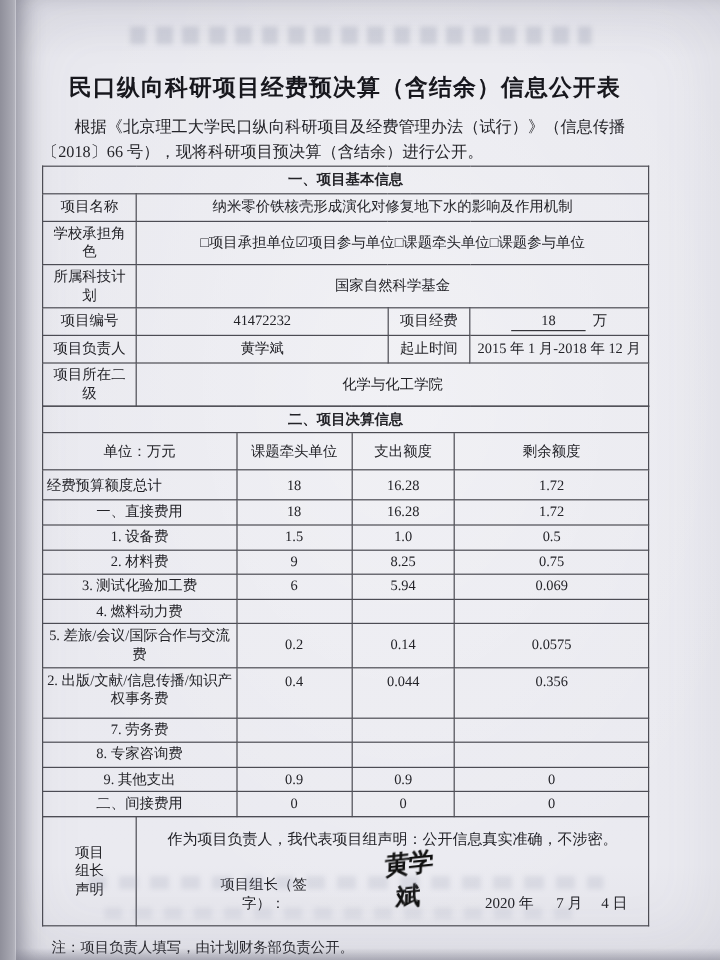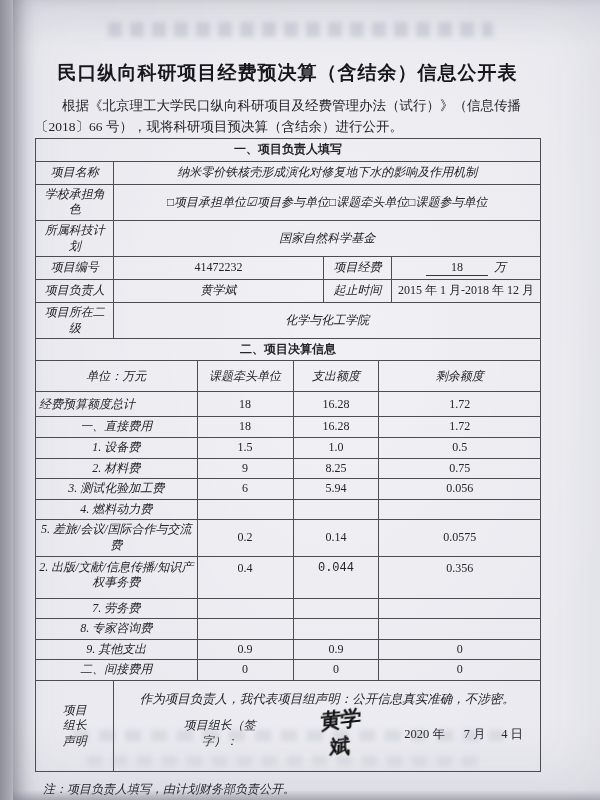--- a/index.html
+++ b/index.html
@@ -40,40 +40,40 @@
     border:1px solid #4c4c54;
     font-size:12px;line-height:1.3;padding:2px 3px;
     text-align:center;vertical-align:middle;color:#232328;
     overflow:hidden;
   }
   .t2,.t3{margin-top:-1px;}
   td.sec{
     font-family:"Liberation Sans","DejaVu Sans",sans-serif;
     font-weight:bold;font-size:13px;text-align:left;padding:3px 7px;color:#1c1c22;
   }
-  .kai{font-style:italic;}
+  .kai{}
   .num{font-style:normal;}
   td.rowname{text-align:left;padding-left:5px;}
   td.rowname.center{text-align:left;}
   .t1 tr{height:23px;}
   .t1 tr.secrow{height:23px;}
   .t2 tr{height:19px;}
   .t2 tr.secrow{height:22px;}
   .t2 tr.hdr{height:31px;}
   .t2 tr.r-total{height:25px;}
   .t2 tr.r-two{height:31px;}
   .t2 tr.r-tall{height:42px;}
   .t2 tr.r-tall td.rowname{vertical-align:top;padding-top:3px;}
   .uline{display:inline-block;min-width:62px;text-align:center;border-bottom:1px solid #35353b;line-height:1.15;font-style:normal;}
   .unit{margin-left:6px;}
   .t3 td{height:86px;}
   .decl-label{line-height:1.85;font-size:12.5px;}
   .decl-body{text-align:left;vertical-align:top;padding:4px 6px;}
   .stmt{font-size:12.5px;}
-  .signrow{display:flex;align-items:center;margin-top:0;padding-left:52px;gap:36px;}
+  .signrow{display:flex;align-items:flex-end;margin-top:0;padding-left:52px;gap:36px;}
   .signature{
     display:inline-block;margin-left:6px;
     font-size:21px;font-weight:bold;letter-spacing:-1px;color:#111;
     transform:rotate(-6deg) skewX(-8deg);filter:blur(.4px);
   }
   .sign-date{margin-left:auto;margin-right:14px;white-space:pre;font-size:12.5px;font-style:normal;}
   .footnote{margin:9px 0 0 30px;font-size:12px;color:#26262c;}
 </style>
 </head>
 <body>
@@ -90,21 +90,21 @@
 
     <table class="grid t1">
       <colgroup>
           <col style="width:15.5%">
           <col style="width:41.5%">
           <col style="width:13.5%">
           <col style="width:29.5%">
         </colgroup>
       <tbody>
           <tr class="secrow">
-        <td class="sec" colspan="4">一、项目负责人填写</td>
+        <td class="sec" colspan="4">一、项目基本信息</td>
       </tr>
       <tr>
         <td class="kai">项目名称</td>
         <td class="kai" colspan="3">纳米零价铁核壳形成演化对修复地下水的影响及作用机制</td>
       </tr>
       <tr>
         <td class="kai">学校承担角色</td>
         <td class="kai" colspan="3">□项目承担单位☑项目参与单位□课题牵头单位□课题参与单位</td>
       </tr>
       <tr>
@@ -168,38 +168,38 @@
       <tr>
         <td class="rowname kai">2. 材料费</td>
         <td class="num">9</td>
         <td class="num">8.25</td>
         <td class="num">0.75</td>
       </tr>
       <tr>
         <td class="rowname kai">3. 测试化验加工费</td>
         <td class="num">6</td>
         <td class="num">5.94</td>
-        <td class="num">0.056</td>
+        <td class="num">0.069</td>
       </tr>
       <tr>
         <td class="rowname kai">4. 燃料动力费</td>
         <td class="num"></td>
         <td class="num"></td>
         <td class="num"></td>
       </tr>
       <tr class="r-two">
         <td class="rowname kai">5. 差旅/会议/国际合作与交流费</td>
         <td class="num">0.2</td>
         <td class="num">0.14</td>
         <td class="num">0.0575</td>
       </tr>
       <tr class="r-tall">
         <td class="rowname kai">2. 出版/文献/信息传播/知识产权事务费</td>
         <td class="num" style="vertical-align:top;padding-top:4px;">0.4</td>
-        <td class="num" style="vertical-align:top;padding-top:4px;font-family:Liberation Mono, monospace;">0.044</td>
+        <td class="num" style="vertical-align:top;padding-top:4px;">0.044</td>
         <td class="num" style="vertical-align:top;padding-top:4px;">0.356</td>
       </tr>
       <tr>
         <td class="rowname kai">7. 劳务费</td>
         <td class="num"></td>
         <td class="num"></td>
         <td class="num"></td>
       </tr>
       <tr>
         <td class="rowname kai">8. 专家咨询费</td>

